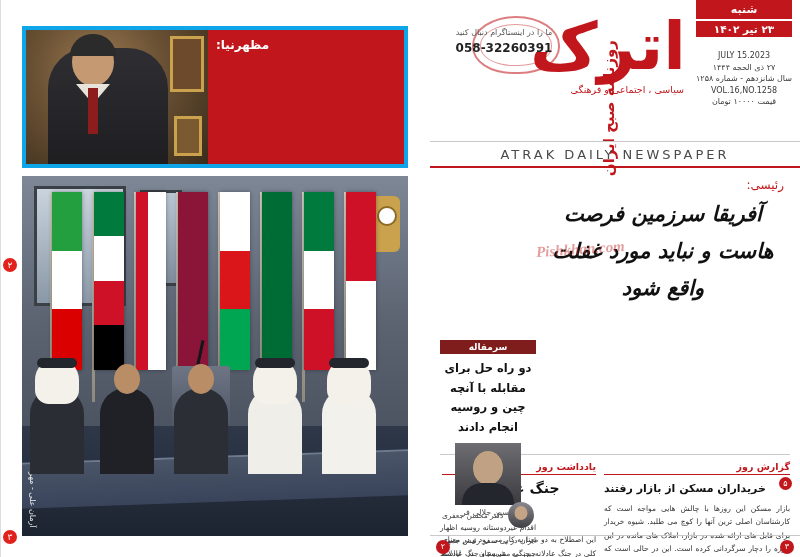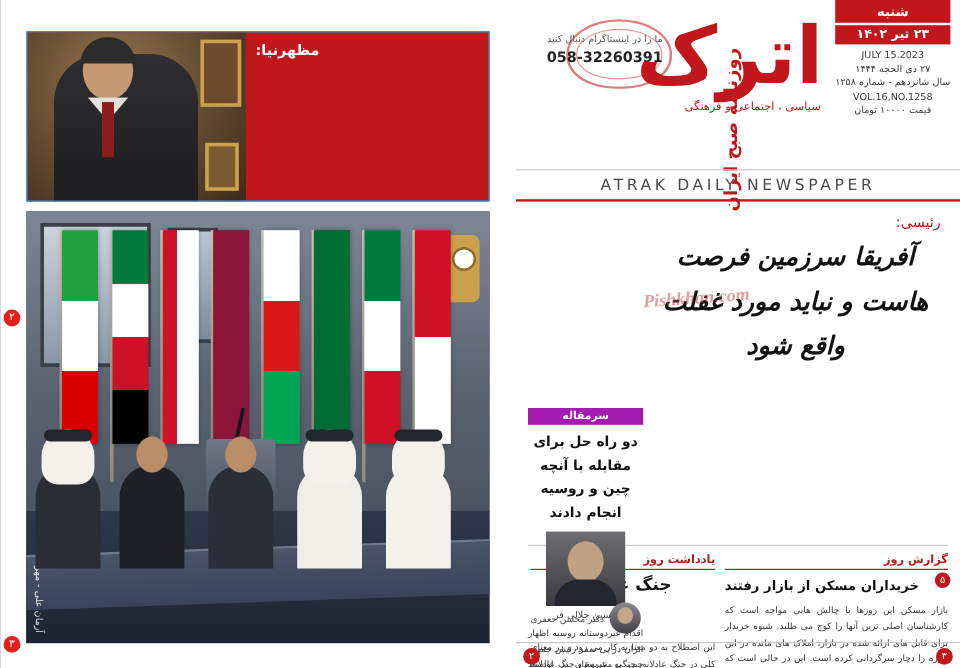--- a/index.html
+++ b/index.html
@@ -41,21 +41,21 @@
 
   .headline-box {
     position: absolute;
     top: 26px; right: 22px;
     width: 386px; height: 142px;
     background: #c1161c;
     color: #fff;
     display: flex;
     flex-direction: row;
     overflow: hidden;
-    border: 1px solid #0ea5e9;
+    border: 4px solid #0ea5e9;
   }
   .headline-photo {
     width: 182px; height: 100%;
     background:
       radial-gradient(circle at 40% 30%, #9a7a52 0%, #6a5134 45%, #3a2c1b 100%);
     position: relative;
     overflow: hidden;
   }
   .hp-person {
     position: absolute; left: 22px; top: 18px;
@@ -258,21 +258,21 @@
   .chip-row {
     background: #c1161c; color: #fff;
     font-size: 10.5px; font-weight: bold;
     padding: 2px 0;
     margin-top: 2px;
   }
   .chip-lines {
     font-size: 8px;
     color: #3a3a3a;
     line-height: 1.45;
-    margin-top: 3px;
+    margin-top: 13px;
     text-align: center;
   }
   .logo-wrap {
     position: absolute; right: 108px; top: 10px;
     width: 250px; height: 120px;
   }
   .logo-atrak {
     position: absolute; right: 6px; top: 4px;
     font-size: 66px;
     font-weight: bold;
@@ -363,21 +363,21 @@
     font-weight: bold;
     transform: rotate(-4deg);
     font-family: "Liberation Serif", serif;
   }
   .sarmaghale {
     position: absolute;
     left: 10px; top: 172px;
     width: 96px;
   }
   .sar-label {
-    background: #a21caf; color: #fff;
+    background: #7f1d1d; color: #fff;
     font-size: 9px; font-weight: bold;
     text-align: center;
     padding: 2px 0;
   }
   .sar-title {
     font-size: 11.5px;
     font-weight: bold;
     line-height: 1.7;
     text-align: center;
     margin-top: 5px;

